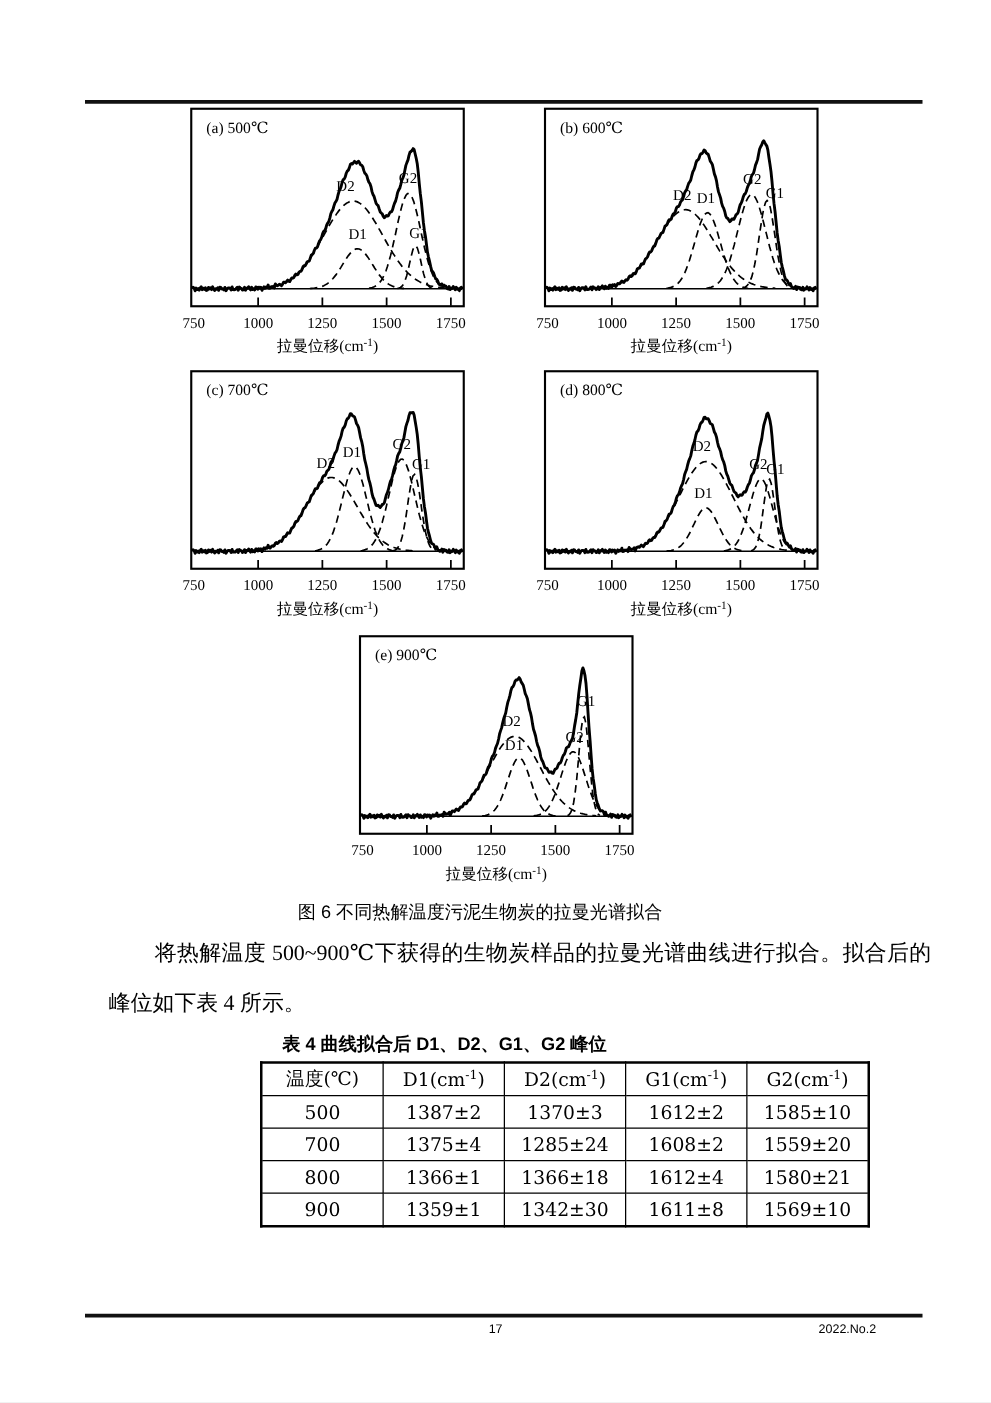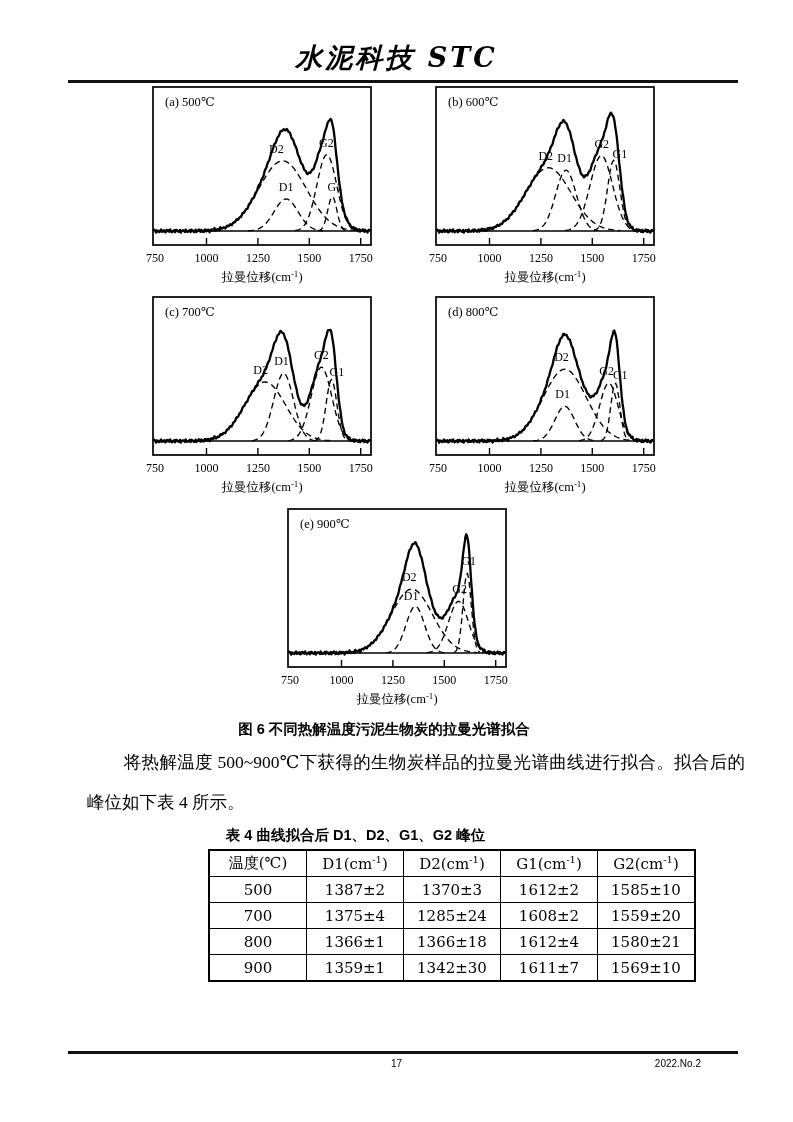--- a/index.html
+++ b/index.html
@@ -7,21 +7,21 @@
         font-family:"Liberation Serif","DejaVu Serif",serif;color:#000;overflow:hidden;}
   .header-title{position:absolute;top:40px;left:0;width:793px;text-align:center;
         font-family:"DejaVu Serif",serif;font-style:italic;font-weight:bold;
         font-size:27px;letter-spacing:3px;}
   .rule{position:absolute;left:68px;width:670px;background:#111;}
   .rule-top{top:80px;height:3px;}
   .rule-bottom{top:1051px;height:3px;}
   .panel{position:absolute;width:240px;height:202px;}
   .panel svg{display:block;}
   .fig-caption{position:absolute;top:720px;left:0;width:768px;text-align:center;
-        font-family:"Liberation Sans","DejaVu Sans",sans-serif;font-weight:bold;font-size:14.5px;}
+        font-family:"Liberation Sans","DejaVu Sans",sans-serif;font-weight:normal;font-size:14.5px;}
   .body-par{position:absolute;left:68px;width:658px;font-size:17.5px;line-height:40px;
         text-align:justify;text-indent:2.1em;margin-left:19px;}
   .par-1{top:742px;}
   .par-2{top:1008px;line-height:32px;}
   .table-title{position:absolute;top:826px;left:0;width:711px;text-align:center;
         font-family:"Liberation Sans","DejaVu Sans",sans-serif;font-weight:bold;font-size:14.5px;}
   .peak-table-wrap{position:absolute;left:208px;top:849px;}
   table.peak{border-collapse:collapse;border:2.2px solid #000;
         font-family:"DejaVu Serif","Liberation Serif",serif;font-size:15px;}
   table.peak th,table.peak td{border:1.6px solid #000;font-weight:normal;
@@ -32,21 +32,20 @@
   .footer-text{position:absolute;top:1058px;font-family:"Liberation Sans","DejaVu Sans",sans-serif;
         font-size:10px;}
   .page-number{left:0;width:793px;text-align:center;}
   .issue{right:92px;}
 </style>
 </head>
 <body>
 
 <div class="page">
 
-  <div class="header-title">水泥科技 STC</div>
   <div class="rule rule-top"></div>
 
   <div class="panel" style="left:143px;top:85px;">
       <svg width="240" height="202" viewBox="0 0 240 202">
         <rect x="10" y="2" width="218" height="158" fill="none" stroke="#000" stroke-width="1.7"></rect>
         <text x="22" y="21" font-size="12.5">(a) 500℃</text>
         <line x1="14" y1="146" x2="224" y2="146" stroke="#000" stroke-width="1.3"></line>
         <path d="M63.9 145.6L65.1 145.5L66.4 145.4L67.6 145.3L68.8 145.2L70.1 145.1L71.3 144.9L72.5 144.7L73.8 144.5L75.0 144.3L76.2 144.1L77.5 143.8L78.7 143.4L79.9 143.1L81.2 142.7L82.4 142.2L83.6 141.7L84.9 141.2L86.1 140.6L87.3 139.9L88.6 139.1L89.8 138.3L91.0 137.5L92.3 136.5L93.5 135.5L94.7 134.4L96.0 133.2L97.2 131.9L98.4 130.5L99.7 129.1L100.9 127.6L102.1 125.9L103.4 124.2L104.6 122.5L105.8 120.6L107.1 118.7L108.3 116.7L109.5 114.6L110.8 112.5L112.0 110.4L113.2 108.2L114.5 106.0L115.7 103.8L116.9 101.6L118.2 99.4L119.4 97.2L120.6 95.0L121.9 92.9L123.1 90.9L124.3 88.9L125.6 87.1L126.8 85.3L128.0 83.7L129.3 82.1L130.5 80.8L131.8 79.5L133.0 78.5L134.2 77.6L135.5 76.9L136.7 76.3L137.9 76.0L139.2 75.8L140.4 75.9L141.6 76.1L142.9 76.5L144.1 77.1L145.3 77.9L146.6 78.8L147.8 79.9L149.0 81.2L150.3 82.6L151.5 84.2L152.7 85.9L154.0 87.7L155.2 89.6L156.4 91.6L157.7 93.6L158.9 95.7L160.1 97.9L161.4 100.1L162.6 102.3L163.8 104.5L165.1 106.8L166.3 109.0L167.5 111.1L168.8 113.3L170.0 115.3L171.2 117.4L172.5 119.3L173.7 121.2L174.9 123.1L176.2 124.8L177.4 126.5L178.6 128.1L179.9 129.6L181.1 131.0L182.3 132.3L183.6 133.6L184.8 134.7L186.0 135.8L187.3 136.8L188.5 137.8L189.7 138.6L191.0 139.4L192.2 140.1L193.4 140.8L194.7 141.4L195.9 141.9L197.2 142.4L198.4 142.8L199.6 143.2L200.9 143.6L202.1 143.9L203.3 144.1L204.6 144.4L205.8 144.6L207.0 144.8L208.3 145.0L209.5 145.1L210.7 145.2L212.0 145.4L213.2 145.4L214.4 145.5" fill="none" stroke="#000" stroke-width="1.35" stroke-dasharray="6 4"></path>
         <text x="133.4" y="67.8" font-size="12" text-anchor="middle">D2</text>
         <path d="M104.9 145.8L106.1 145.7L107.4 145.6L108.6 145.5L109.8 145.3L111.1 145.1L112.3 144.8L113.5 144.5L114.8 144.1L116.0 143.6L117.2 142.9L118.5 142.2L119.7 141.3L120.9 140.3L122.2 139.1L123.4 137.8L124.6 136.3L125.9 134.7L127.1 132.9L128.3 131.1L129.6 129.1L130.8 127.1L132.0 125.1L133.3 123.1L134.5 121.2L135.7 119.5L137.0 117.9L138.2 116.5L139.4 115.4L140.7 114.6L141.9 114.1L143.1 114.0L144.4 114.2L145.6 114.7L146.8 115.6L148.1 116.7L149.3 118.1L150.5 119.7L151.8 121.5L153.0 123.4L154.3 125.4L155.5 127.4L156.7 129.4L158.0 131.3L159.2 133.2L160.4 134.9L161.7 136.5L162.9 138.0L164.1 139.3L165.4 140.4L166.6 141.4L167.8 142.3L169.1 143.0L170.3 143.6L171.5 144.1L172.8 144.6L174.0 144.9L175.2 145.2L176.5 145.4L177.7 145.5L178.9 145.7L180.2 145.7" fill="none" stroke="#000" stroke-width="1.35" stroke-dasharray="6 4"></path>
@@ -209,21 +208,21 @@
             <td>800</td>
             <td>1366±1</td>
             <td>1366±18</td>
             <td>1612±4</td>
             <td>1580±21</td>
           </tr>
           <tr>
             <td>900</td>
             <td>1359±1</td>
             <td>1342±30</td>
-            <td>1611±7</td>
+            <td>1611±8</td>
             <td>1569±10</td>
           </tr>
         </tbody>
     </table>
   </div>
 
 
   <div class="rule rule-bottom"></div>
   <div class="footer-text page-number">17</div>
   <div class="footer-text issue">2022.No.2</div>

